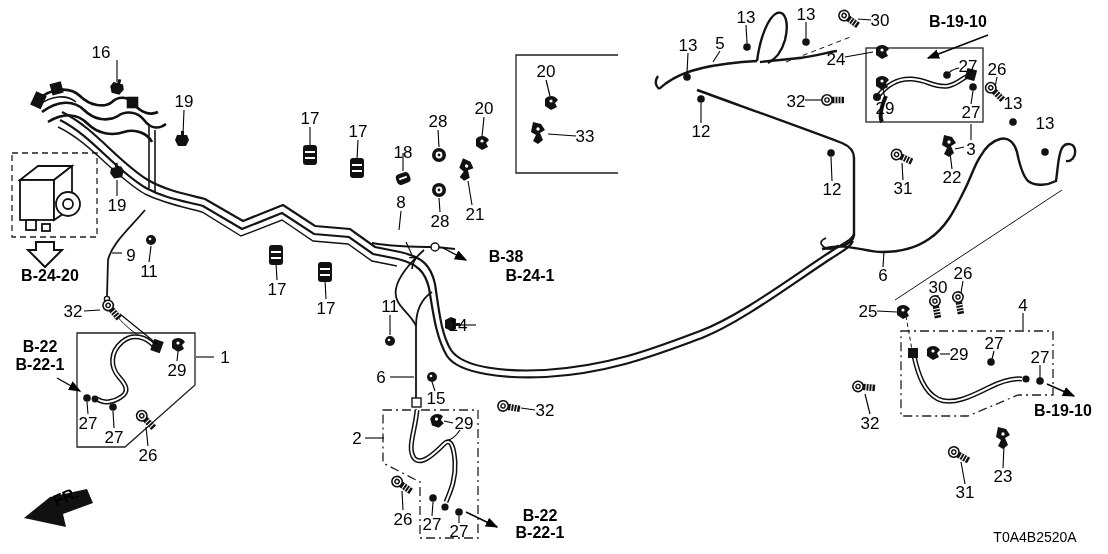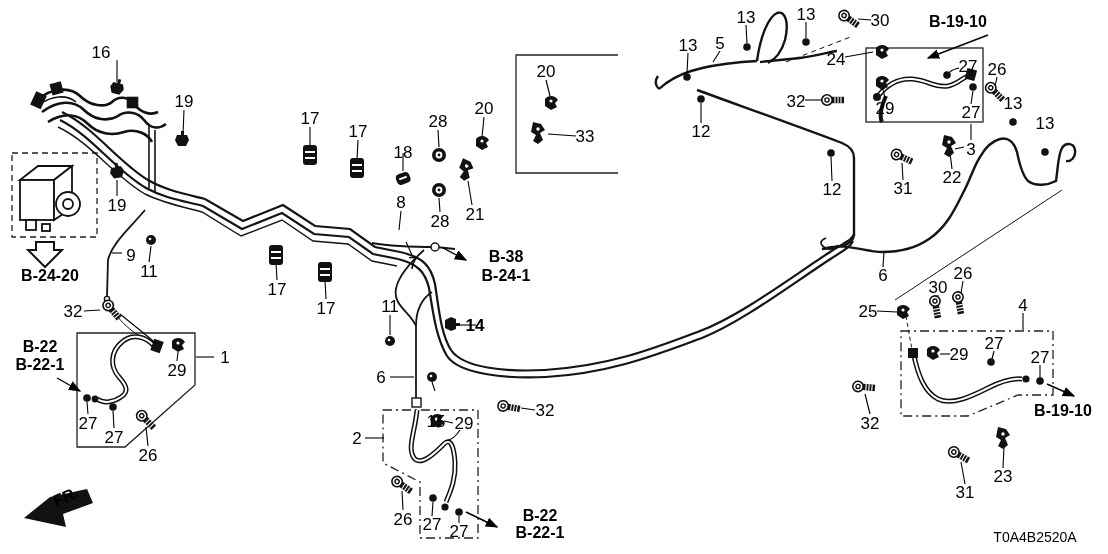--- a/index.html
+++ b/index.html
@@ -311,23 +311,23 @@
       <div class="plabel" style="left: 326px; top: 308px;">17</div>
       <div class="plabel" style="left: 131px; top: 255px;">9</div>
       <div class="plabel" style="left: 149px; top: 271px;">11</div>
       <div class="plabel" style="left: 73px; top: 311px;">32</div>
       <div class="plabel" style="left: 225px; top: 357px;">1</div>
       <div class="plabel" style="left: 177px; top: 370px;">29</div>
       <div class="plabel" style="left: 88px; top: 423px;">27</div>
       <div class="plabel" style="left: 114px; top: 437px;">27</div>
       <div class="plabel" style="left: 148px; top: 455px;">26</div>
       <div class="plabel" style="left: 390px; top: 306px;">11</div>
-      <div class="plabel" style="left: 475px; top: 325px; font-weight: bold;">14</div>
+      <div class="plabel" style="left: 458px; top: 325px;">14</div>
       <div class="plabel" style="left: 381px; top: 377px;">6</div>
-      <div class="plabel" style="left: 436px; top: 398px; margin-top: 23px;">15</div>
+      <div class="plabel" style="left: 436px; top: 398px;">15</div>
       <div class="plabel" style="left: 357px; top: 438px;">2</div>
       <div class="plabel" style="left: 464px; top: 423px;">29</div>
       <div class="plabel" style="left: 545px; top: 410px;">32</div>
       <div class="plabel" style="left: 403px; top: 519px;">26</div>
       <div class="plabel" style="left: 432px; top: 524px;">27</div>
       <div class="plabel" style="left: 459px; top: 531px;">27</div>
       <div class="plabel" style="left: 688px; top: 45px;">13</div>
       <div class="plabel" style="left: 720px; top: 43px;">5</div>
       <div class="plabel" style="left: 746px; top: 17px;">13</div>
       <div class="plabel" style="left: 806px; top: 14px;">13</div>
@@ -355,21 +355,21 @@
       <div class="plabel" style="left: 1040px; top: 357px;">27</div>
       <div class="plabel" style="left: 870px; top: 423px;">32</div>
       <div class="plabel" style="left: 1003px; top: 476px;">23</div>
       <div class="plabel" style="left: 965px; top: 492px;">31</div>
     </div>
   <div id="rlabels">
       <div class="rlabel" style="left: 50px; top: 276px;">B-24-20</div>
       <div class="rlabel" style="left: 40px; top: 347px;">B-22</div>
       <div class="rlabel" style="left: 40px; top: 365px;">B-22-1</div>
       <div class="rlabel" style="left: 506px; top: 257px;">B-38</div>
-      <div class="rlabel" style="left: 506px; top: 276px;">B-24-1</div>
+      <div class="rlabel" style="left: 530px; top: 276px;">B-24-1</div>
       <div class="rlabel" style="left: 540px; top: 516px;">B-22</div>
       <div class="rlabel" style="left: 540px; top: 533px;">B-22-1</div>
       <div class="rlabel" style="left: 958px; top: 22px;">B-19-10</div>
       <div class="rlabel" style="left: 1063px; top: 411px;">B-19-10</div>
     </div>
 
   <div class="frtext" style="left:66px;top:497px;">FR.</div>
   <div class="code" style="left:1035px;top:537px;">T0A4B2520A</div>
 </div>
 

